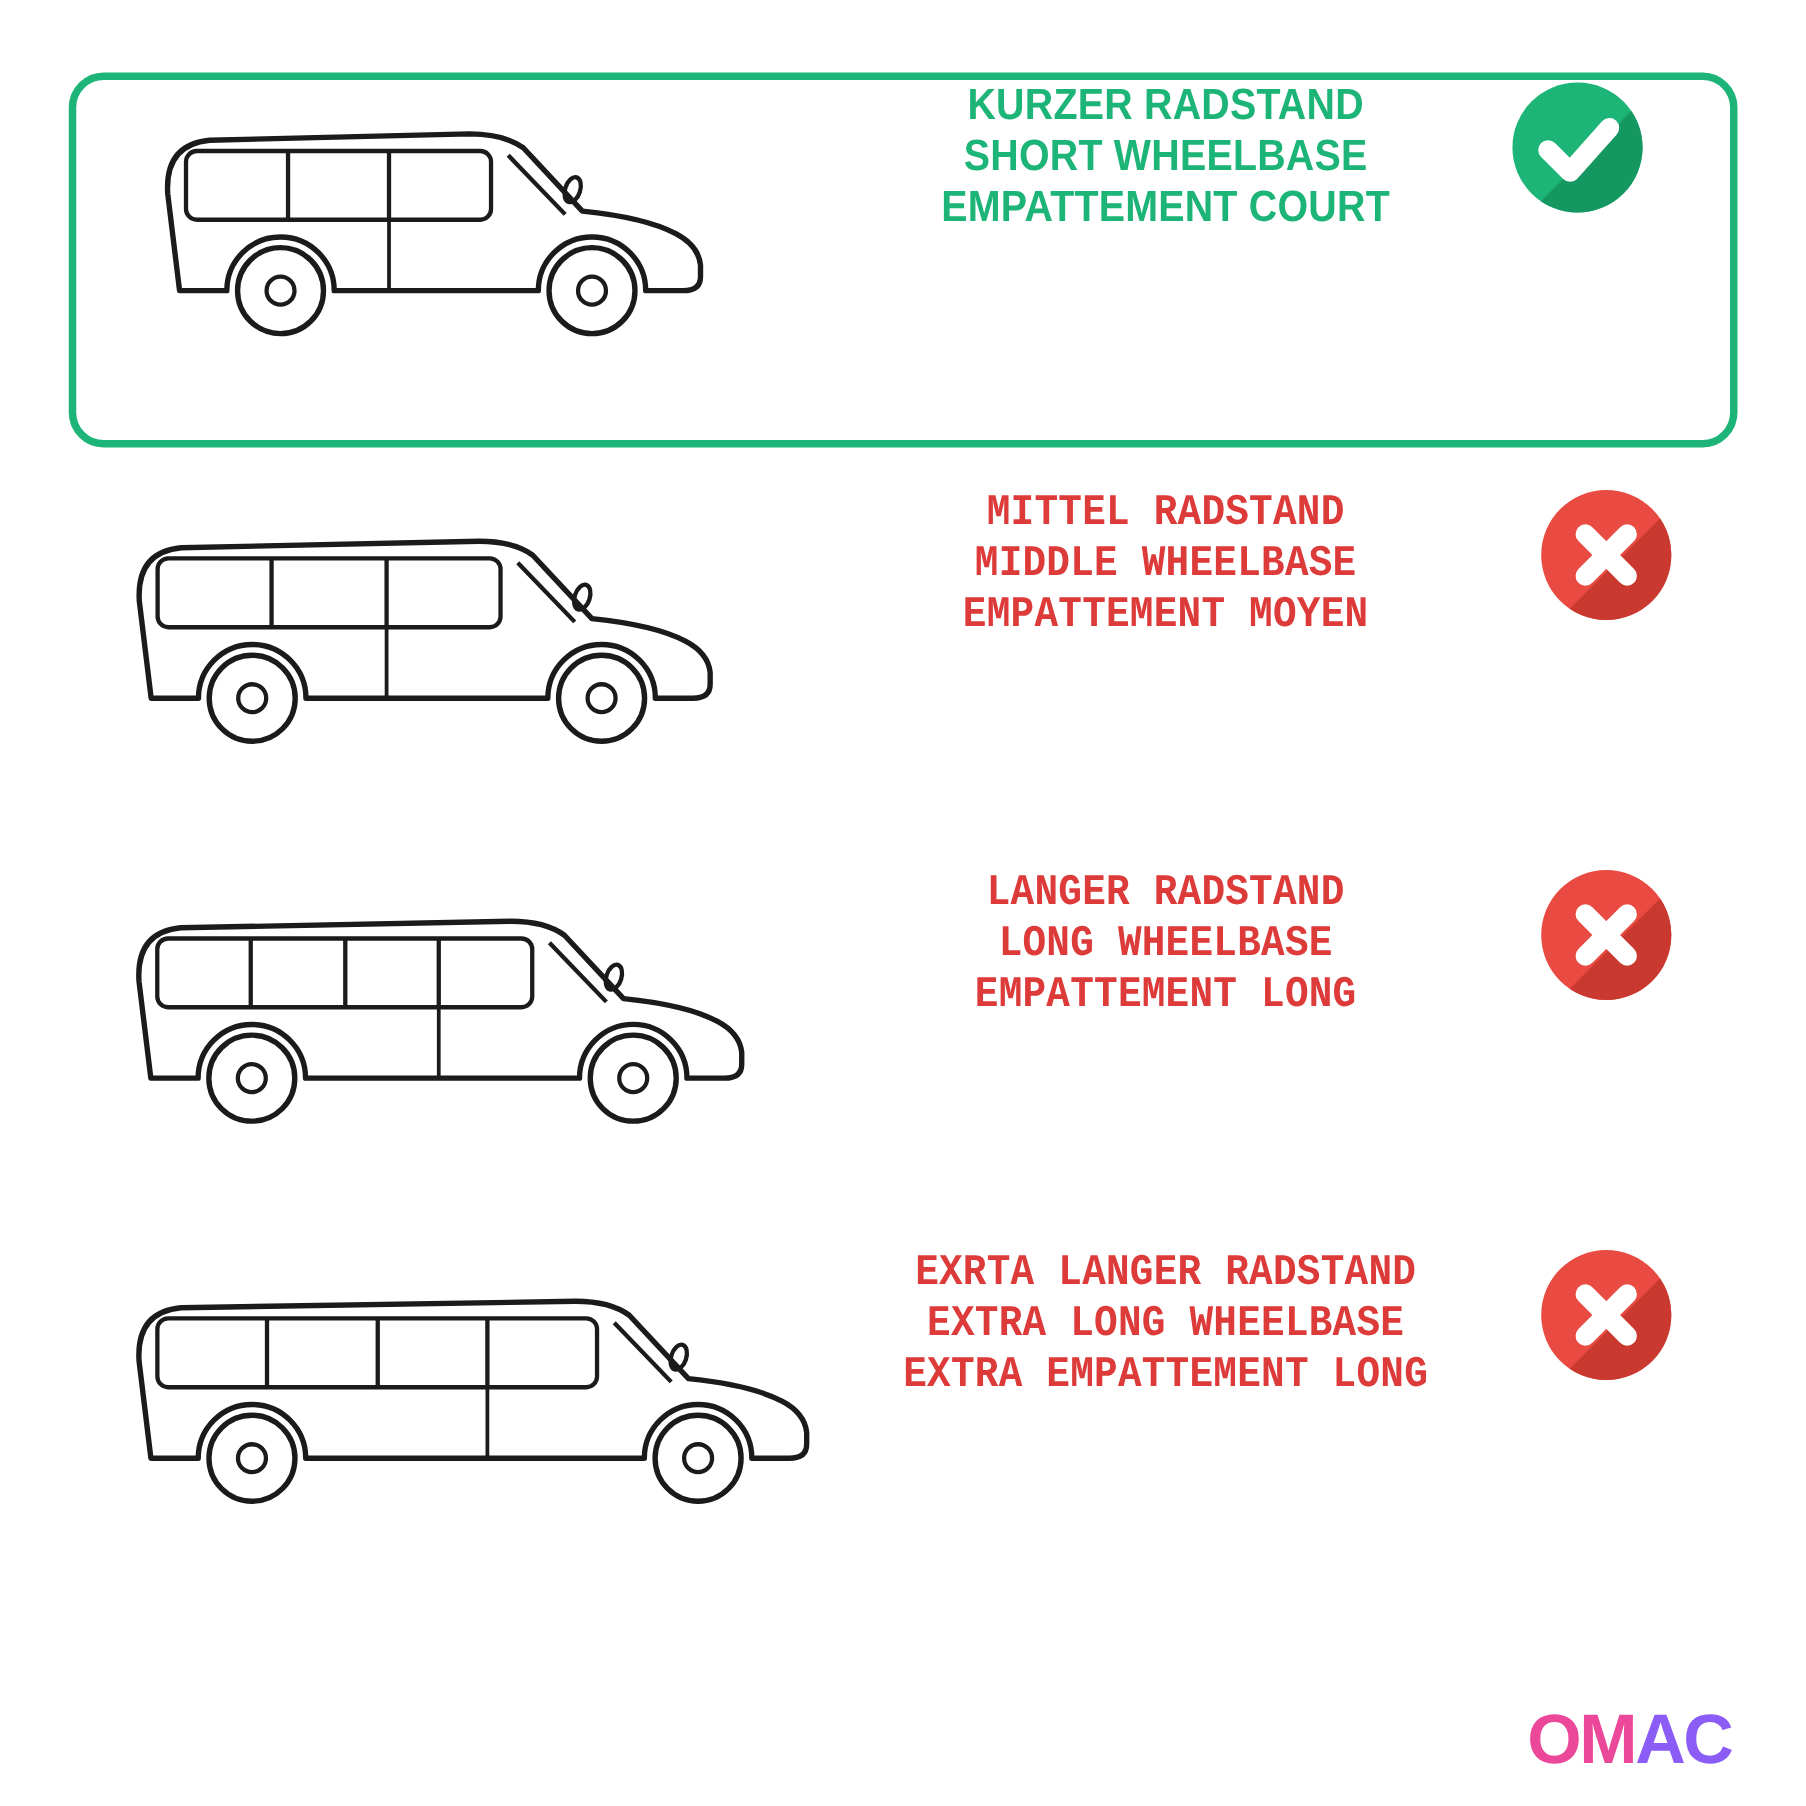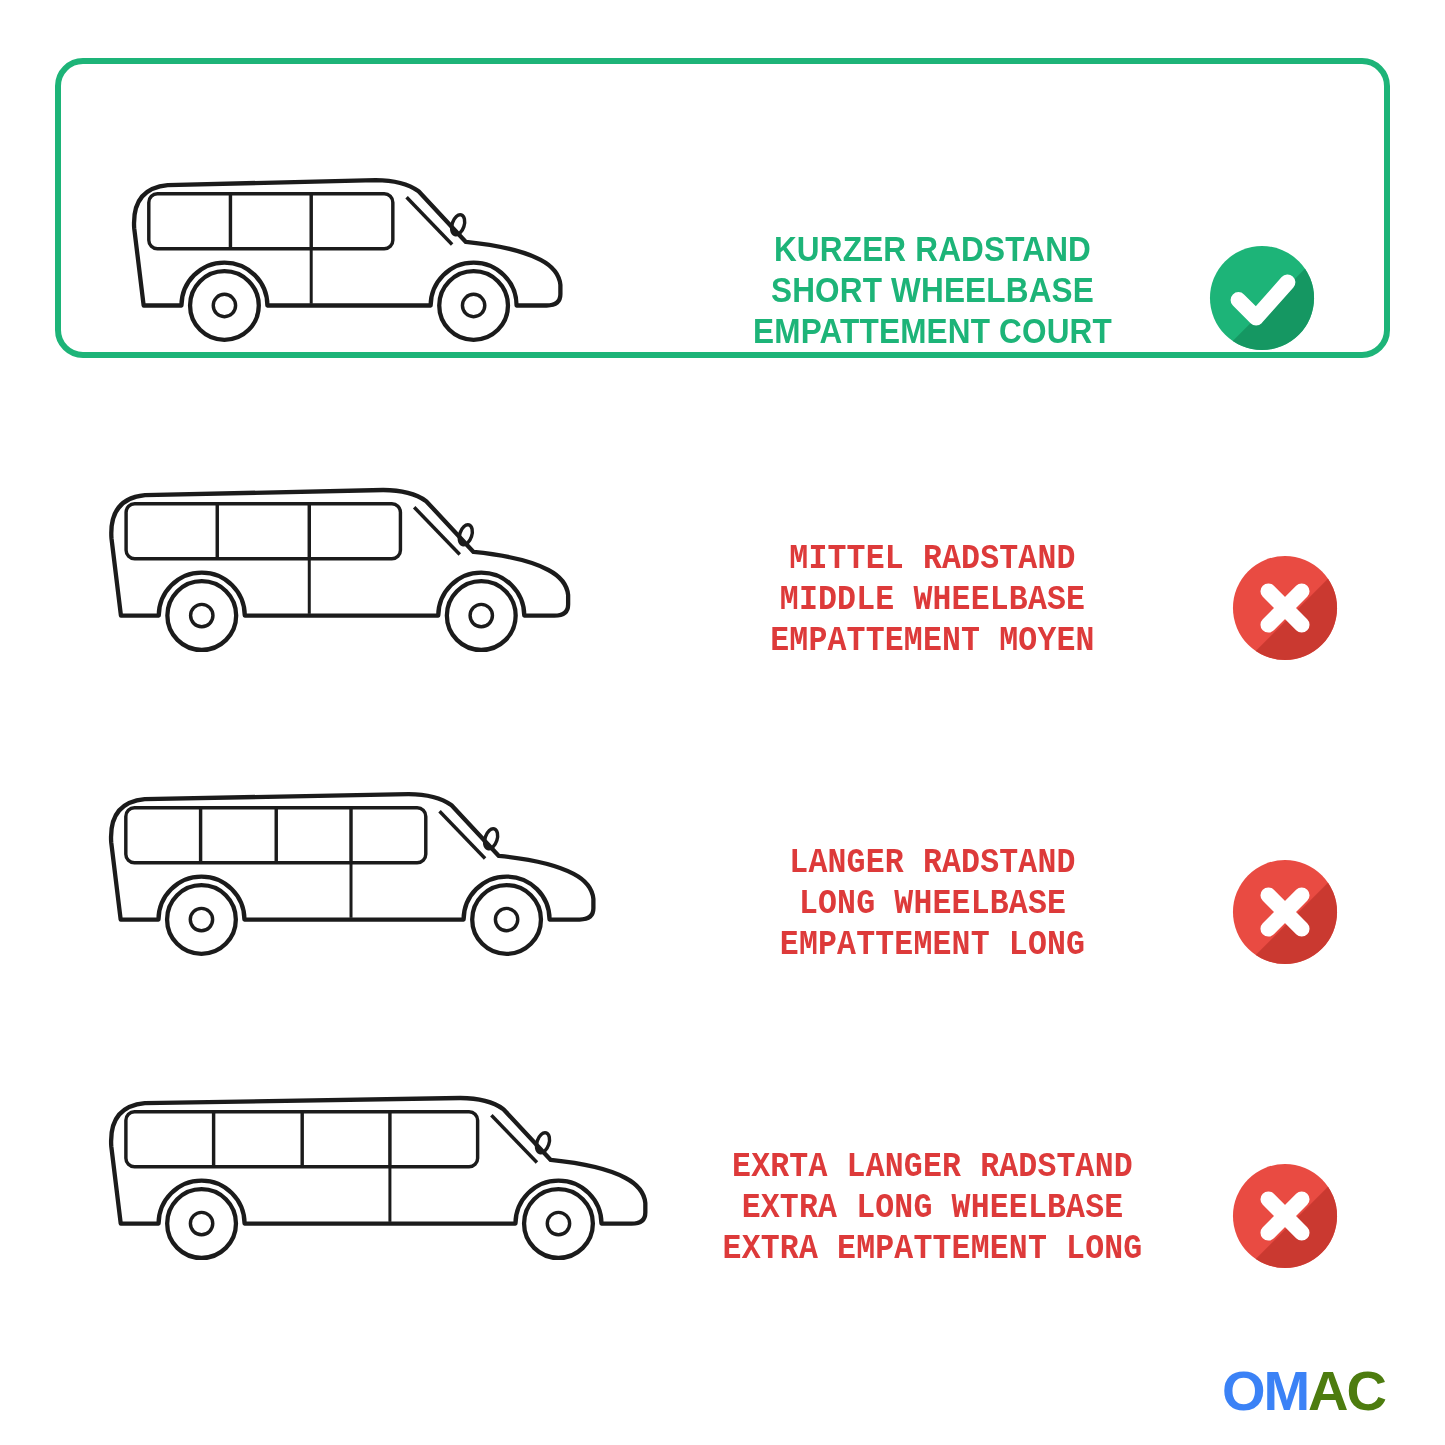--- a/index.html
+++ b/index.html
@@ -5,21 +5,21 @@
   html,body{margin:0;padding:0;background:#fff;}
   .canvas{
     position:relative;
     width:1445px;height:1445px;
     background:#fff;
     font-family:"Liberation Sans", sans-serif;
     display:flex;flex-direction:column;
     box-sizing:border-box;
     overflow:hidden;
   }
-  .row{display:flex;align-items:flex-end;}
+  .row{display:flex;align-items:flex-start;}
   .row.highlight{
     margin:58px 55px 0;
     height:300px;
     border:6px solid var(--green,#1db478);
     border-radius:28px;
     padding:0 22px;
     box-sizing:border-box;
   }
   .row.plain{
     height:272px;
@@ -196,17 +196,17 @@
             </defs>
             <circle cx="55" cy="55" r="53" fill="#e94b42"></circle>
             <path d="M112 12 L12 112 L112 112 Z" fill="#c6372f" opacity="0.9" clip-path="url(#bc3)"></path>
             <path d="M38 38 L72 72 M72 38 L38 72" stroke="#fff" stroke-width="16" fill="none" stroke-linecap="round"></path>
           </svg></span>
     </div>
   </div>
 
   <div class="footer">
     <span class="logo">
-      <span style="color: #3b82f6;">OM</span><span style="color: #4d7c0f; text-align: right;">AC</span>
+      <span style="color: #ec4899;">OM</span><span style="color: #8b5cf6; text-align: right;">AC</span>
     </span>
   </div>
 
 </div>
 
 </body></html>

